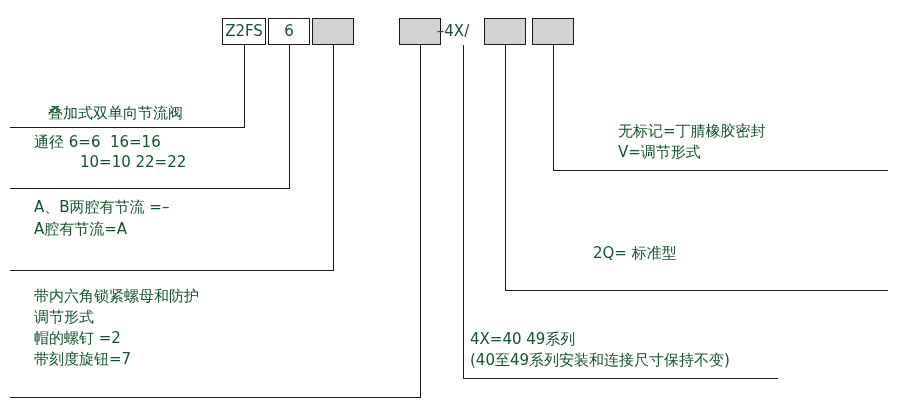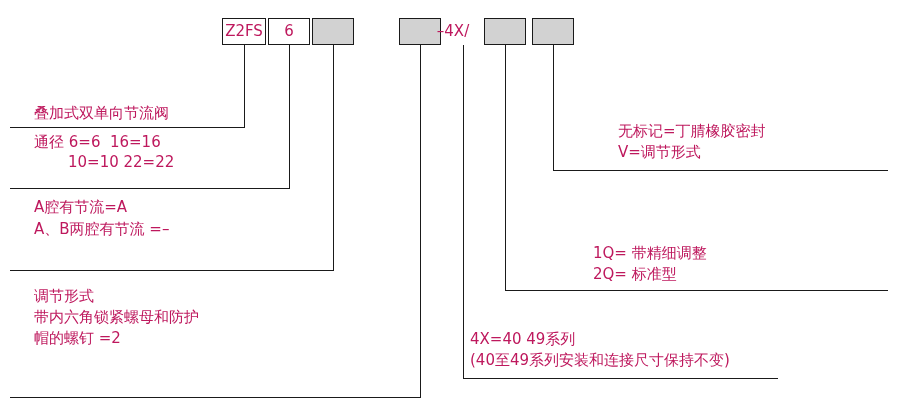--- a/index.html
+++ b/index.html
@@ -6,21 +6,21 @@
     margin: 0;
     padding: 0;
     background: #ffffff;
   }
   .canvas {
     position: relative;
     width: 900px;
     height: 413px;
     background: #ffffff;
     font-family: "DejaVu Sans", "Liberation Sans", sans-serif;
-    color: #be185d;
+    color: #14532d;
     overflow: hidden;
   }
   .code-box {
     position: absolute;
     top: 18px;
     height: 27px;
     box-sizing: border-box;
     border: 1px solid #1a1a1a;
     text-align: center;
     line-height: 25px;
@@ -51,21 +51,21 @@
   .callout {
     position: absolute;
     font-size: 15px;
   }
   .callout .cl {
     line-height: 21px;
     white-space: pre;
   }
   .callout.lh20 .cl { line-height: 20px; }
   .callout.lh22 .cl { line-height: 22px; }
-  .callout .indent { margin-left: 34px; }
+  .callout .indent { margin-left: 46px; }
 </style>
 </head>
 <body>
 
 <div class="canvas">
 
   <div class="code-box" style="left:222px;width:44px">Z2FS</div>
   <div class="code-box" style="left:268px;width:42px">6</div>
   <div class="code-box empty" style="left:312px;width:42px"></div>
   <div class="code-box empty" style="left:399px;width:42px"></div>
@@ -82,47 +82,47 @@
   <div class="vline" style="left:553px;top:45px;height:125px"></div>
 
   <div class="hline" style="left:10px;top:127px;width:235px"></div>
   <div class="hline" style="left:10px;top:188px;width:280px"></div>
   <div class="hline" style="left:10px;top:270px;width:324px"></div>
   <div class="hline" style="left:10px;top:397px;width:411px"></div>
   <div class="hline" style="left:463px;top:378px;width:315px"></div>
   <div class="hline" style="left:505px;top:290px;width:383px"></div>
   <div class="hline" style="left:553px;top:170px;width:335px"></div>
 
-  <div class="callout" style="left:34px;top:103px">
+  <div class="callout" style="left:48px;top:103px">
     <div class="cl">叠加式双单向节流阀</div>
   </div>
 
   <div class="callout lh20" style="left:34px;top:132px">
     <div class="cl">通径 6=6  16=16</div>
     <div class="cl indent">10=10 22=22</div>
   </div>
 
   <div class="callout lh22" style="left:34px;top:196px">
+    <div class="cl">A、B两腔有节流 =–</div>
     <div class="cl">A腔有节流=A</div>
-    <div class="cl">A、B两腔有节流 =–</div>
   </div>
 
   <div class="callout" style="left:34px;top:286px">
+    <div class="cl">带内六角锁紧螺母和防护</div>
     <div class="cl">调节形式</div>
-    <div class="cl">带内六角锁紧螺母和防护</div>
     <div class="cl">帽的螺钉 =2</div>
+    <div class="cl">带刻度旋钮=7</div>
   </div>
 
   <div class="callout" style="left:470px;top:329px">
     <div class="cl">4X=40 49系列</div>
     <div class="cl">(40至49系列安装和连接尺寸保持不变)</div>
   </div>
 
   <div class="callout" style="left:593px;top:243px">
-    <div class="cl">1Q= 带精细调整</div>
     <div class="cl">2Q= 标准型</div>
   </div>
 
   <div class="callout" style="left:618px;top:121px">
     <div class="cl">无标记=丁腈橡胶密封</div>
     <div class="cl">V=调节形式</div>
   </div>
 
 </div>
 

